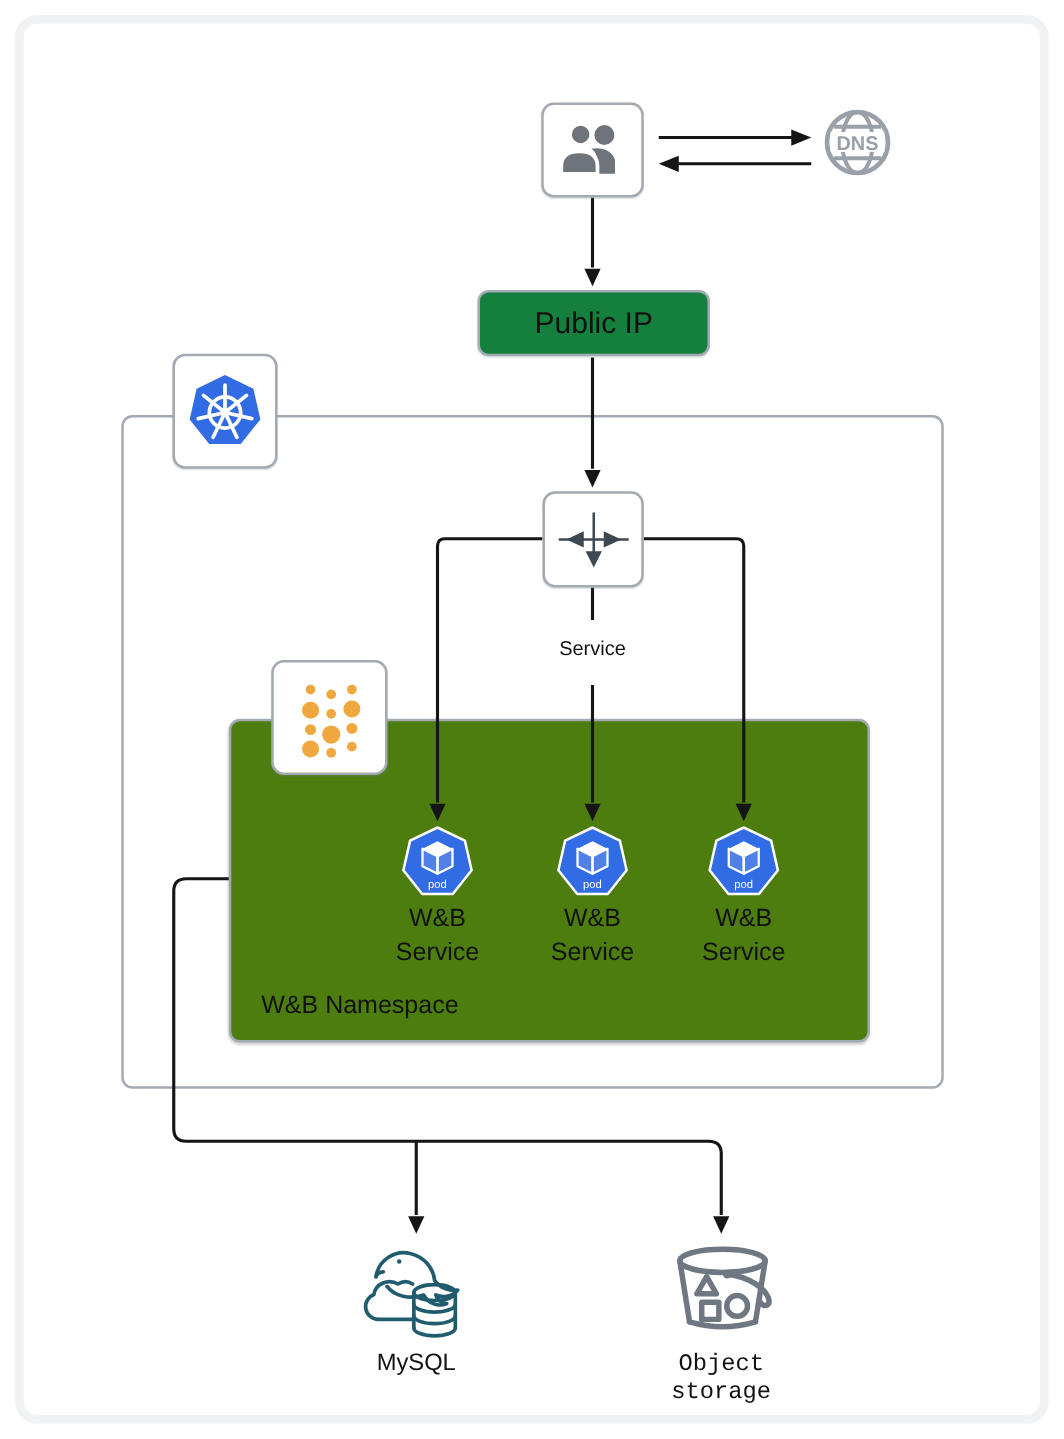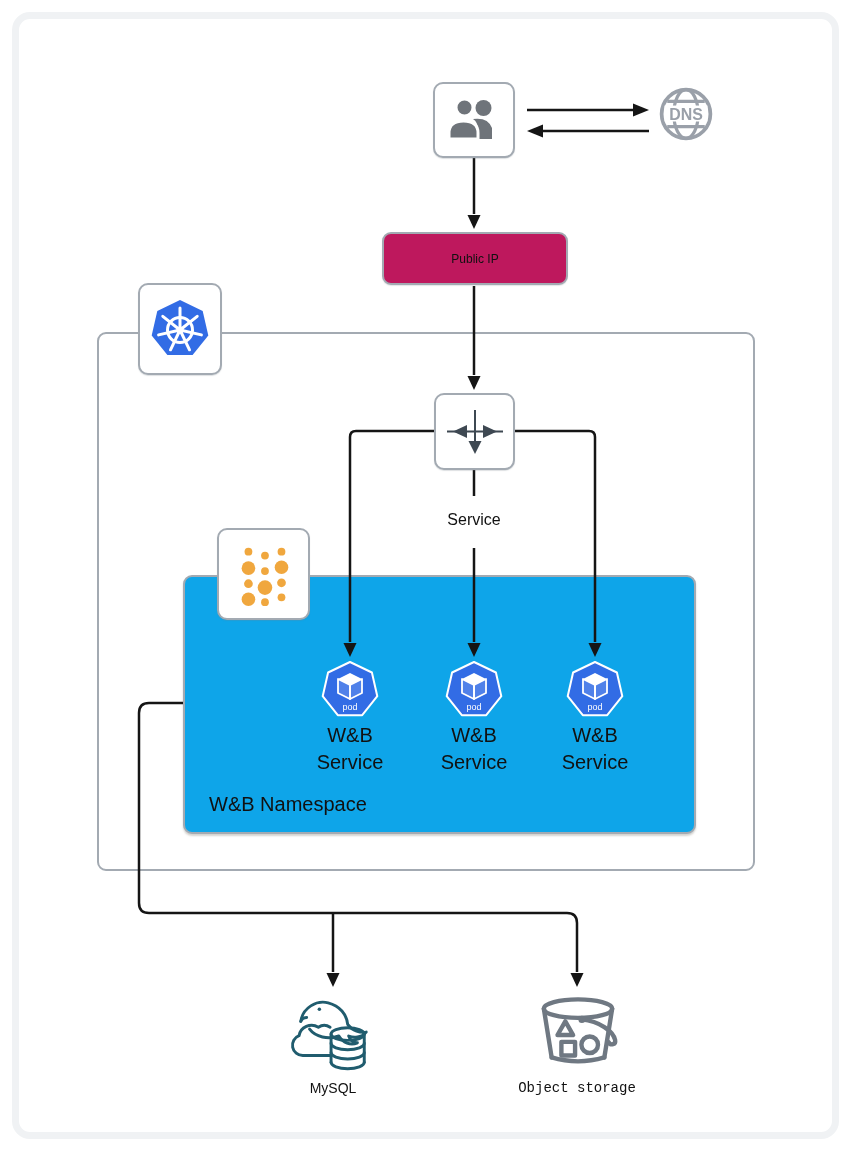--- a/index.html
+++ b/index.html
@@ -15,37 +15,37 @@
     position:absolute;border:2px solid #A3AAB2;border-radius:10px;background:#fff;
     box-sizing:border-box;display:flex;align-items:center;justify-content:center;
     box-shadow:0 1px 1px rgba(120,130,140,.25);
   }
   .cluster-box{
     position:absolute;left:97px;top:332px;width:658px;height:539px;
     border:2px solid #A3AAB2;border-radius:9px;background:transparent;box-sizing:border-box;
   }
   .namespace-box{
     position:absolute;left:183px;top:575px;width:513px;height:259px;
-    border:2px solid #A3AAB2;border-radius:9px;background:#0ea5e9;box-sizing:border-box;
+    border:2px solid #A3AAB2;border-radius:9px;background:#4d7c0f;box-sizing:border-box;
     box-shadow:0 2px 2px rgba(130,130,120,.35);
   }
   .namespace-label{
     position:absolute;left:24px;bottom:16px;font-size:20px;color:#111;
   }
   .public-ip{
     position:absolute;left:382px;top:232px;width:186px;height:53px;
-    border:2px solid #A3AAB2;border-radius:9px;background:#be185d;box-sizing:border-box;
-    display:flex;align-items:center;justify-content:center;font-size:12px;
+    border:2px solid #A3AAB2;border-radius:9px;background:#15803d;box-sizing:border-box;
+    display:flex;align-items:center;justify-content:center;font-size:24px;
     box-shadow:0 1px 1px rgba(120,130,140,.2);
   }
   .connectors{position:absolute;left:0;top:0;width:851px;height:1151px;pointer-events:none;}
   .label{position:absolute;text-align:center;color:#111;}
   .ingress-label{left:414px;top:511px;width:120px;font-size:16px;}
   .pod-label{top:722px;width:130px;font-size:20px;line-height:27px;}
-  .db-label{top:1080px;font-size:14px;}
+  .db-label{top:1080px;font-size:19px;}
   svg{display:block;}
 </style>
 </head>
 <body>
 
 <div class="canvas">
 
   <div class="outer-frame"></div>
 
   <div class="cluster-box"></div>

